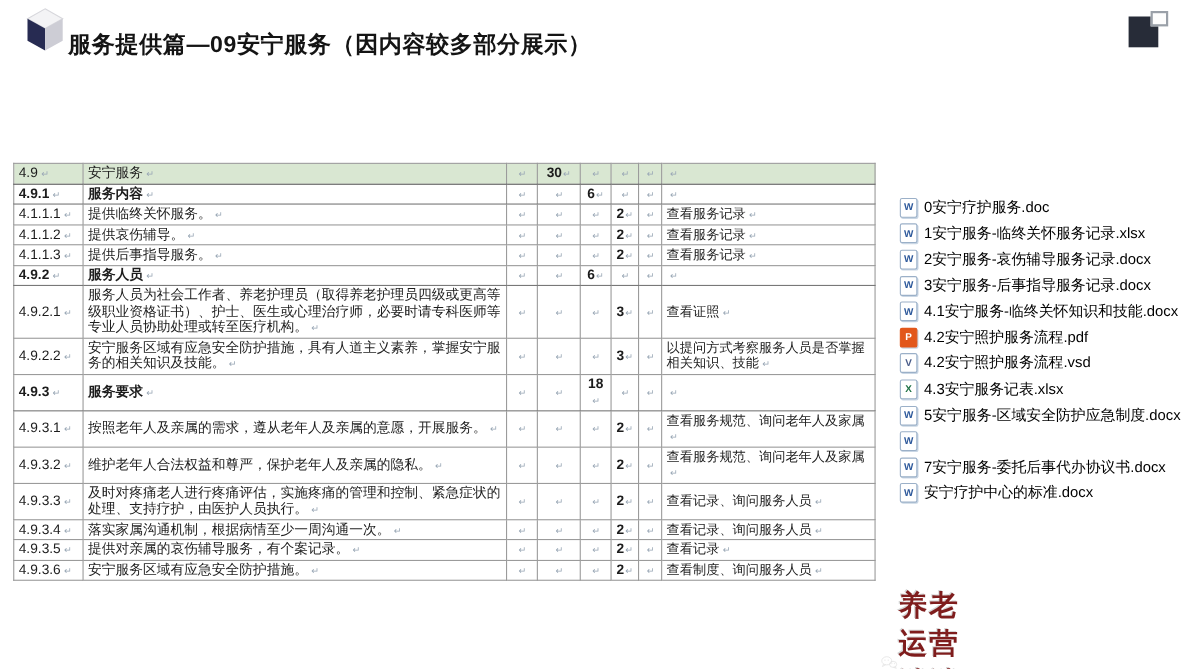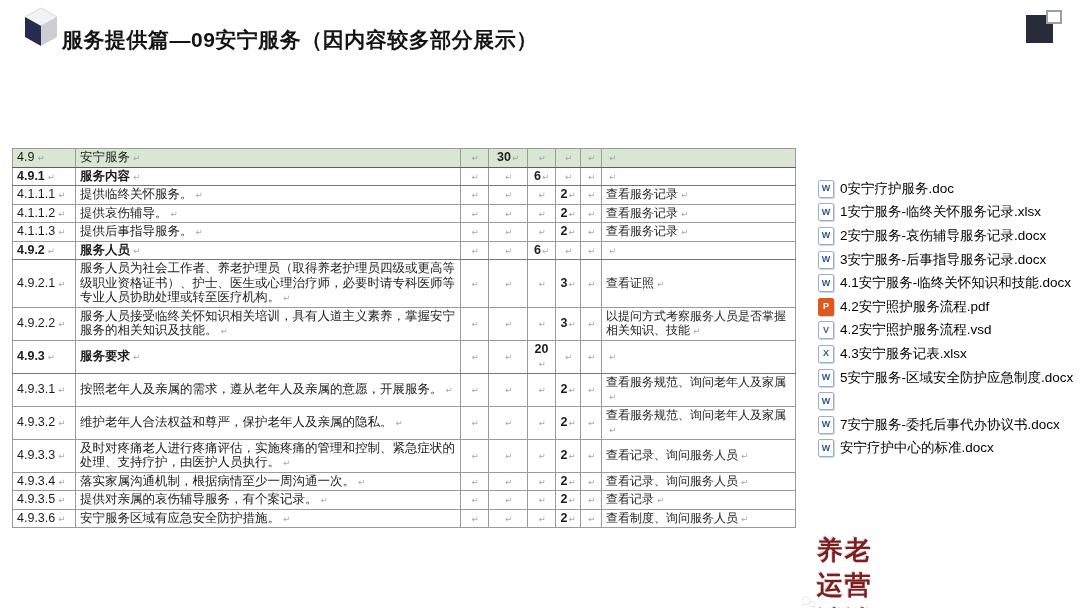--- a/index.html
+++ b/index.html
@@ -146,34 +146,34 @@
     <td class="c-desc"><span class="t">服务人员为社会工作者、养老护理员（取得养老护理员四级或更高等级职业资格证书）、护士、医生或心理治疗师，必要时请专科医师等专业人员协助处理或转至医疗机构。</span><span class="pm">↵</span></td>
     <td class="c-n n0"><span class="t"></span><span class="pm">↵</span></td>
     <td class="c-n n1"><span class="t"></span><span class="pm">↵</span></td>
     <td class="c-n n2"><span class="t"></span><span class="pm">↵</span></td>
     <td class="c-n n3"><span class="t">3</span><span class="pm">↵</span></td>
     <td class="c-n n4"><span class="t"></span><span class="pm">↵</span></td>
     <td class="c-rem"><span class="t">查看证照</span><span class="pm">↵</span></td>
   </tr>
         <tr class="k-item">
     <td class="c-num"><span class="t">4.9.2.2</span><span class="pm">↵</span></td>
-    <td class="c-desc"><span class="t">服务人员接受临终关怀知识相关培训，具有人道主义素养，掌握安宁服务的相关知识及技能。</span><span class="pm">↵</span></td>
+    <td class="c-desc"><span class="t">安宁服务区域有应急安全防护措施，具有人道主义素养，掌握安宁服务的相关知识及技能。</span><span class="pm">↵</span></td>
     <td class="c-n n0"><span class="t"></span><span class="pm">↵</span></td>
     <td class="c-n n1"><span class="t"></span><span class="pm">↵</span></td>
     <td class="c-n n2"><span class="t"></span><span class="pm">↵</span></td>
     <td class="c-n n3"><span class="t">3</span><span class="pm">↵</span></td>
     <td class="c-n n4"><span class="t"></span><span class="pm">↵</span></td>
     <td class="c-rem"><span class="t">以提问方式考察服务人员是否掌握相关知识、技能</span><span class="pm">↵</span></td>
   </tr>
         <tr class="k-section">
     <td class="c-num"><span class="t">4.9.3</span><span class="pm">↵</span></td>
     <td class="c-desc"><span class="t">服务要求</span><span class="pm">↵</span></td>
     <td class="c-n n0"><span class="t"></span><span class="pm">↵</span></td>
     <td class="c-n n1"><span class="t"></span><span class="pm">↵</span></td>
-    <td class="c-n n2"><span class="t">20</span><span class="pm">↵</span></td>
+    <td class="c-n n2"><span class="t">18</span><span class="pm">↵</span></td>
     <td class="c-n n3"><span class="t"></span><span class="pm">↵</span></td>
     <td class="c-n n4"><span class="t"></span><span class="pm">↵</span></td>
     <td class="c-rem"><span class="t"></span><span class="pm">↵</span></td>
   </tr>
         <tr class="k-item">
     <td class="c-num"><span class="t">4.9.3.1</span><span class="pm">↵</span></td>
     <td class="c-desc"><span class="t">按照老年人及亲属的需求，遵从老年人及亲属的意愿，开展服务。</span><span class="pm">↵</span></td>
     <td class="c-n n0"><span class="t"></span><span class="pm">↵</span></td>
     <td class="c-n n1"><span class="t"></span><span class="pm">↵</span></td>
     <td class="c-n n2"><span class="t"></span><span class="pm">↵</span></td>

